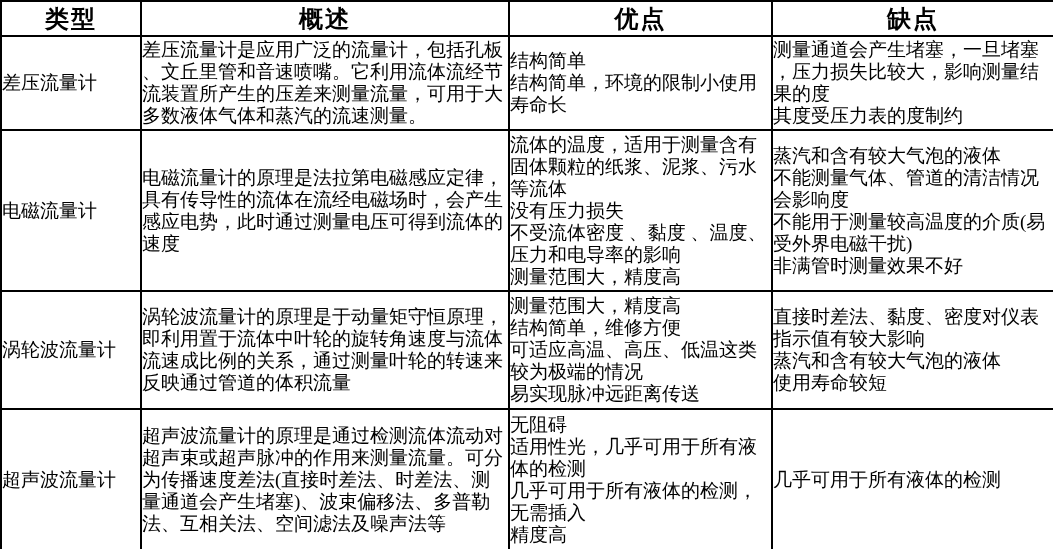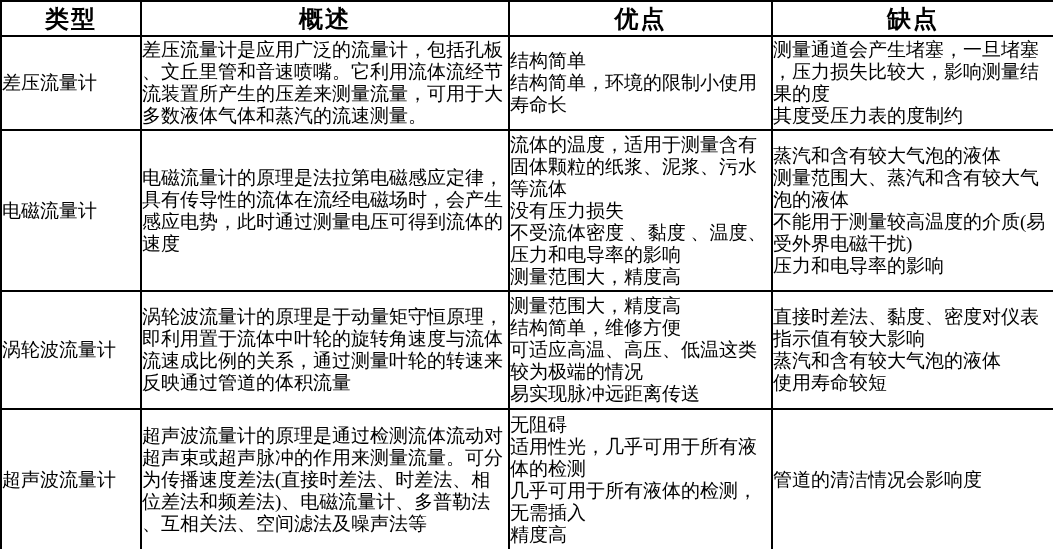--- a/index.html
+++ b/index.html
@@ -84,23 +84,23 @@
     <td class="cell type-cell">电磁流量计</td>
     <td class="cell ovr-cell">电磁流量计的原理是法拉第电磁感应定律，具有传导性的流体在流经电磁场时，会产生感应电势，此时通过测量电压可得到流体的速度</td>
     <td class="cell pros-cell">
       <div class="item">流体的温度，适用于测量含有固体颗粒的纸浆、泥浆、污水等流体</div>
       <div class="item">没有压力损失</div>
       <div class="item">不受流体密度 、黏度 、温度、压力和电导率的影响</div>
       <div class="item">测量范围大，精度高</div>
     </td>
     <td class="cell cons-cell">
       <div class="item">蒸汽和含有较大气泡的液体</div>
-      <div class="item">测量范围大、蒸汽和含有较大气泡的液体</div>
+      <div class="item">不能测量气体、管道的清洁情况会影响度</div>
       <div class="item">不能用于测量较高温度的介质(易受外界电磁干扰)</div>
-      <div class="item">压力和电导率的影响</div>
+      <div class="item">非满管时测量效果不好</div>
     </td>
   </tr>
 
   <tr style="height:118px">
     <td class="cell type-cell">涡轮波流量计</td>
     <td class="cell ovr-cell">涡轮波流量计的原理是于动量矩守恒原理，即利用置于流体中叶轮的旋转角速度与流体流速成比例的关系，通过测量叶轮的转速来反映通过管道的体积流量</td>
     <td class="cell pros-cell">
       <div class="item">测量范围大，精度高</div>
       <div class="item">结构简单，维修方便</div>
       <div class="item">可适应高温、高压、低温这类较为极端的情况</div>
@@ -108,25 +108,25 @@
     </td>
     <td class="cell cons-cell">
       <div class="item">直接时差法、黏度、密度对仪表指示值有较大影响</div>
       <div class="item">蒸汽和含有较大气泡的液体</div>
       <div class="item">使用寿命较短</div>
     </td>
   </tr>
 
   <tr style="height:141px">
     <td class="cell type-cell">超声波流量计</td>
-    <td class="cell ovr-cell">超声波流量计的原理是通过检测流体流动对超声束或超声脉冲的作用来测量流量。可分为传播速度差法(直接时差法、时差法、相位差法和频差法)、电磁流量计、多普勒法、互相关法、空间滤法及噪声法等</td>
+    <td class="cell ovr-cell">超声波流量计的原理是通过检测流体流动对超声束或超声脉冲的作用来测量流量。可分为传播速度差法(直接时差法、时差法、测量通道会产生堵塞)、波束偏移法、多普勒法、互相关法、空间滤法及噪声法等</td>
     <td class="cell pros-cell">
       <div class="item">无阻碍</div>
       <div class="item">适用性光，几乎可用于所有液体的检测</div>
       <div class="item">几乎可用于所有液体的检测，无需插入</div>
       <div class="item">精度高</div>
     </td>
     <td class="cell cons-cell">
-      <div class="item">管道的清洁情况会影响度</div>
+      <div class="item">几乎可用于所有液体的检测</div>
     </td>
   </tr>
 </tbody>
   </table>
 
 </body></html>

